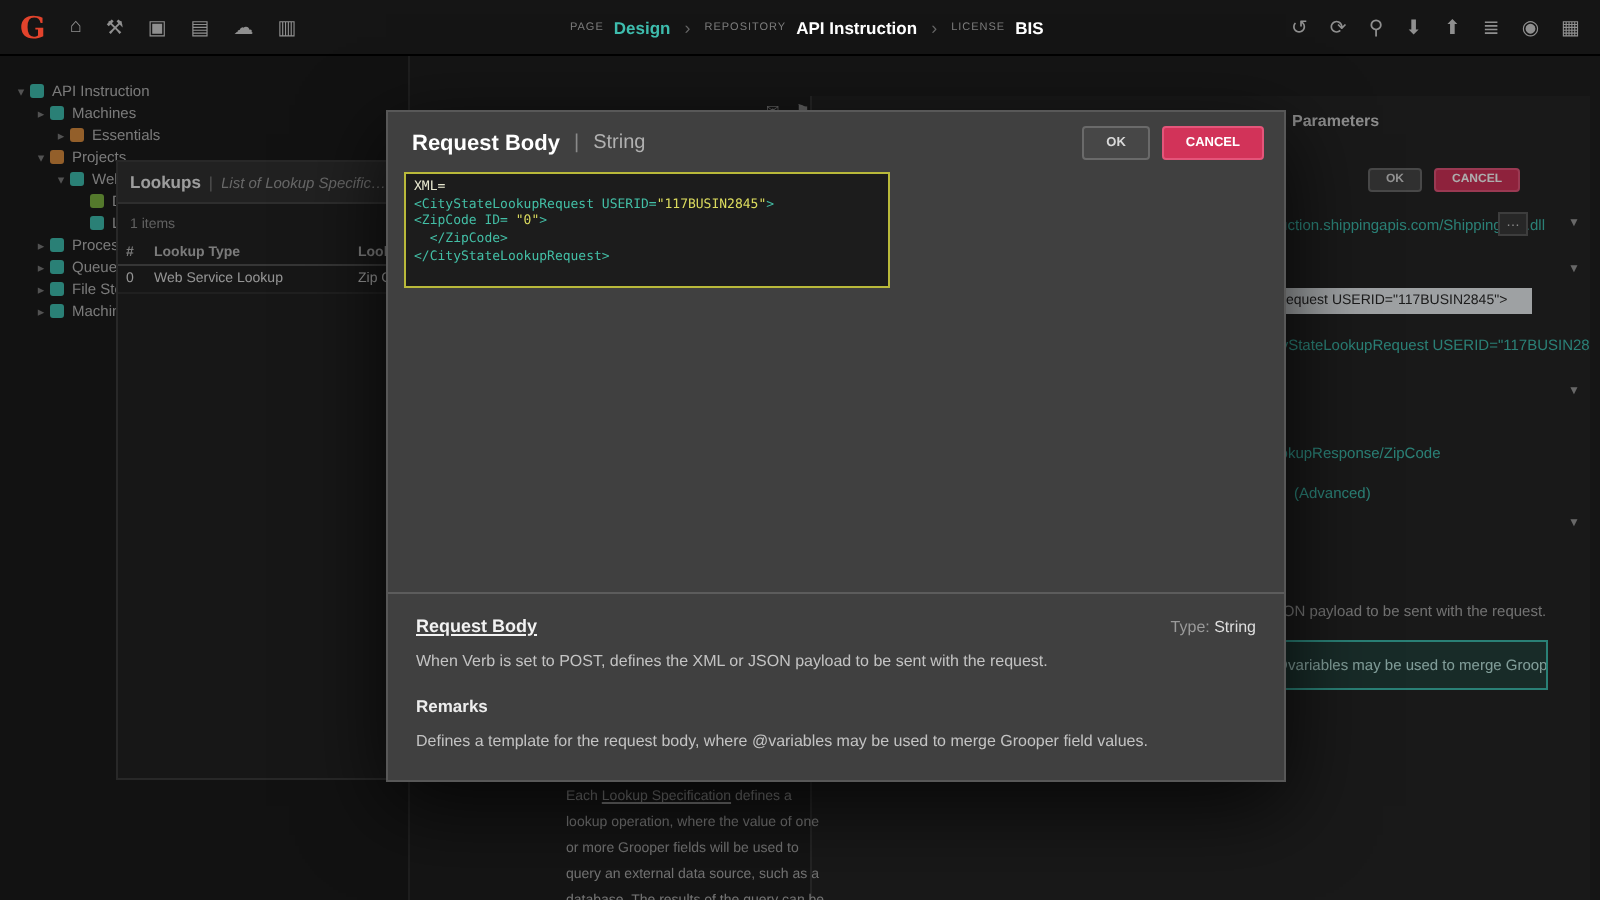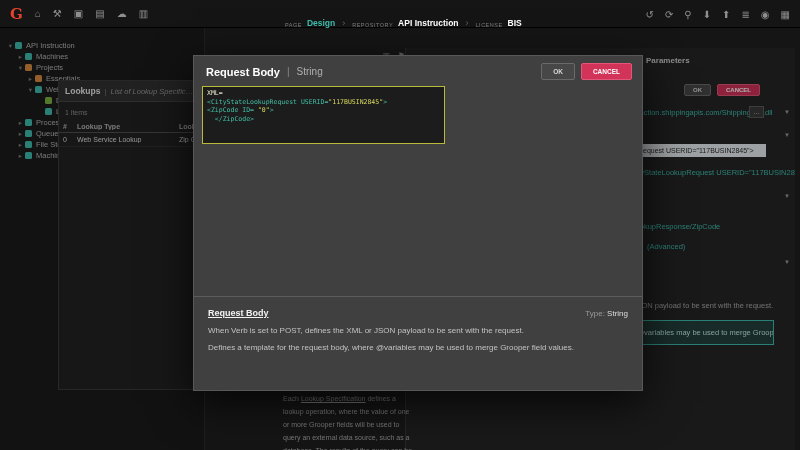--- a/index.html
+++ b/index.html
@@ -3,21 +3,21 @@
 <meta charset="utf-8">
 <style>
 *{margin:0;padding:0;box-sizing:border-box}
 html,body{background:#000}
 .screen{position:relative;width:800px;height:450px;background:#202020;overflow:hidden;font-family:"Liberation Sans",sans-serif}
 
 .topbar{position:absolute;left:0;top:0;width:100%;height:28px;background:#151515;border-bottom:1px solid #000;display:flex;align-items:center;z-index:1}
 .logo{font-weight:bold;font-size:15px;color:#e2432c;margin:0 12px 0 10px;font-family:"DejaVu Serif",serif;cursor:pointer}
 .tb-icons{display:flex;gap:12px;color:#8f8f8f;font-size:10px}
 .tb-icons .tbi{cursor:pointer}
-.breadcrumb{position:absolute;left:285px;top:0;height:28px;display:flex;align-items:flex-end;gap:5px}
+.breadcrumb{position:absolute;left:285px;top:0;height:28px;display:flex;align-items:center;gap:5px}
 .bc-label{font-size:5.5px;color:#7d7d7d;letter-spacing:.5px}
 .bc-value{font-size:8.5px;font-weight:bold;color:#fff;cursor:pointer}
 .bc-value.accent{color:#3fbdae}
 .bc-sep{color:#666;font-size:9px;margin:0 2px}
 .topbar .right{position:absolute;right:10px;top:0;height:28px;align-items:center;display:flex;gap:11px}
 
 .sidebar{position:absolute;left:0;top:28px;width:205px;bottom:0;background:#1b1b1b;border-right:1px solid #2e2e2e;z-index:1;padding-top:12px}
 .trow{display:flex;align-items:center;height:11px;font-size:7.5px;color:#b5b5b5;cursor:pointer;white-space:nowrap}
 .tcaret{width:9px;color:#7a7a7a;font-size:6.5px;text-align:center;flex:none}
 .ticon{width:7px;height:7px;border-radius:1.5px;margin-right:4px;flex:none}
@@ -114,29 +114,29 @@
       <div class="trow" style="padding-left: 6px;">
         <span class="tcaret">▾</span>
         <span class="ticon" style="background: rgb(63, 189, 174);"></span>
         <span class="tlabel">API Instruction</span>
       </div>
       <div class="trow" style="padding-left: 16px;">
         <span class="tcaret">▸</span>
         <span class="ticon" style="background: rgb(63, 189, 174);"></span>
         <span class="tlabel">Machines</span>
       </div>
+      <div class="trow" style="padding-left: 26px;">
+        <span class="tcaret">▸</span>
+        <span class="ticon" style="background: rgb(217, 140, 63);"></span>
+        <span class="tlabel">Essentials</span>
+      </div>
       <div class="trow" style="padding-left: 16px;">
         <span class="tcaret">▾</span>
         <span class="ticon" style="background: rgb(217, 140, 63);"></span>
         <span class="tlabel">Projects</span>
-      </div>
-      <div class="trow" style="padding-left: 26px;">
-        <span class="tcaret">▸</span>
-        <span class="ticon" style="background: rgb(217, 140, 63);"></span>
-        <span class="tlabel">Essentials</span>
       </div>
       <div class="trow" style="padding-left: 26px;">
         <span class="tcaret">▾</span>
         <span class="ticon" style="background: rgb(63, 189, 174);"></span>
         <span class="tlabel">Web Services</span>
       </div>
       <div class="trow" style="padding-left: 36px;">
         <span class="tcaret"></span>
         <span class="ticon" style="background: rgb(124, 179, 66);"></span>
         <span class="tlabel">Data Types</span>
@@ -227,25 +227,27 @@
       <span class="dlg-type">String</span>
       <span class="spacer"></span>
       <button class="btn ghost">OK</button>
       <button class="btn danger">CANCEL</button>
     </div>
     <div class="code">
         <div class="line"><span class="p">XML=</span></div>
         <div class="line"><span class="t">&lt;CityStateLookupRequest USERID=</span><span class="v">"117BUSIN2845"</span><span class="t">&gt;</span></div>
         <div class="line"><span class="t">&lt;ZipCode ID= </span><span class="v">"0"</span><span class="t">&gt;</span></div>
         <div class="line"><span class="t">  &lt;/ZipCode&gt;</span></div>
+        <div class="line"><span class="t">&lt;/CityStateLookupRequest&gt;</span></div>
       </div>
     <div class="dlg-help">
       <div class="help-row">
         <span class="help-heading">Request Body</span>
         <span class="spacer"></span>
         <span class="help-type"><span class="tl">Type: </span><span class="tv">String</span></span>
       </div>
       <p class="help-desc">When Verb is set to POST, defines the XML or JSON payload to be sent with the request.</p>
+      <div class="remarks-h">Remarks</div>
       <p class="help-desc">Defines a template for the request body, where @variables may be used to merge Grooper field values.</p>
     </div>
   </div>
 
 </div>
 
 </body></html>

